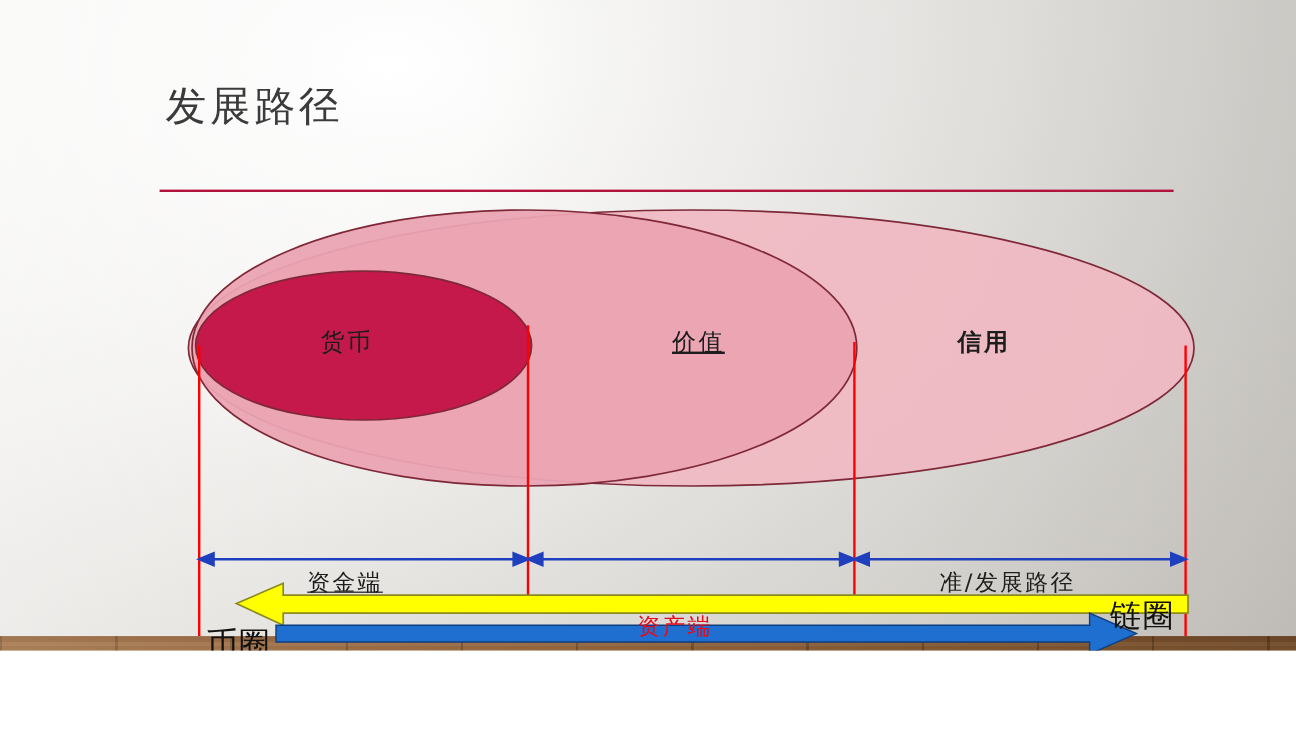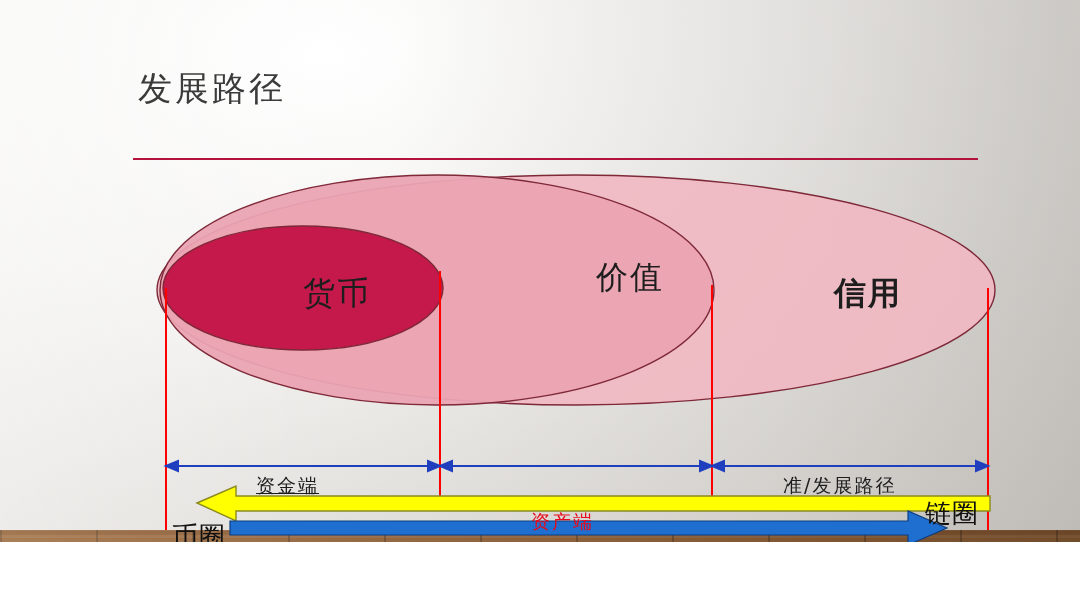--- a/index.html
+++ b/index.html
@@ -44,21 +44,21 @@
   }
   #titleRule{
     position:absolute;left:133px;top:158px;width:845px;height:0;
     border-top:2px solid #b3123c;
   }
 
   
   #diagram{position:absolute;left:0;top:0;}
 
   .celabel{
-    position:absolute;font-size:32px;color:#1d1d1d;letter-spacing:2px;white-space:nowrap;margin-left:36px;
+    position:absolute;font-size:20px;color:#1d1d1d;letter-spacing:2px;white-space:nowrap;
   }
   .seglabel{
     position:absolute;font-size:19px;color:#1d1d1d;letter-spacing:2px;white-space:nowrap;
   }
   .seglabel.red{color:#e8091a;margin-top:36px;}
   .endlabel{
     position:absolute;font-size:26px;color:#111;letter-spacing:1px;white-space:nowrap;font-weight:normal;text-align:center;
   }
 
   
@@ -121,21 +121,21 @@
       <polygon points="712,466 724,461 724,471"></polygon>
       <polygon points="988,466 976,461 976,471"></polygon>
     </g>
 
     <polygon points="197,503 236,486 236,496 990,496 990,511 236,511 236,521" fill="#ffff00" stroke="#8a8a20" stroke-width="1.4"></polygon>
 
     <polygon points="230,521 908,521 908,511 947,528 908,545 908,535 230,535" fill="#1f6fd0" stroke="#0d3f80" stroke-width="1.2"></polygon>
   </svg>
 
   <div class="celabel" style="left:267px;top:272px;">货币</div>
-  <div class="celabel" style="left:560px;top:256px;">价值</div>
+  <div class="celabel" style="left:560px;top:272px;text-decoration:underline;">价值</div>
   <div class="celabel" style="left:798px;top:272px;font-weight:bold;">信用</div>
 
   <div class="seglabel" style="left:256px;top:473px;text-decoration:underline;">资金端</div>
   <div class="seglabel red" style="left:531px;top:473px;">资产端</div>
   <div class="seglabel" style="left:783px;top:473px;">准/发展路径</div>
 
   <div class="endlabel" style="left:172px;top:519px;">币圈</div>
   <div class="endlabel" style="left:925px;top:496px;">链圈</div>
 
 </div>

